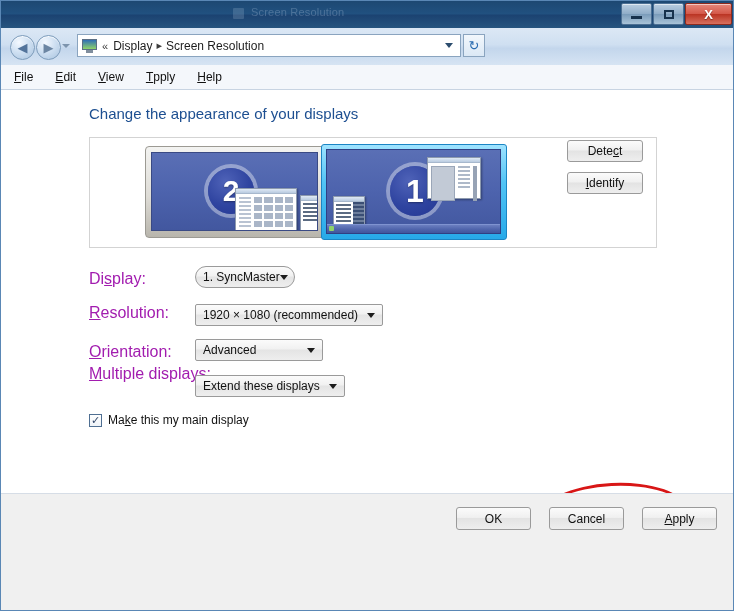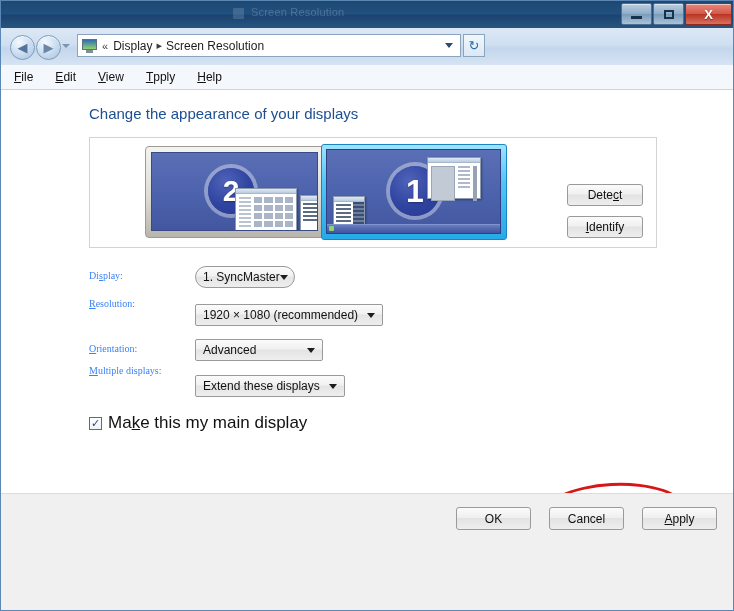--- a/index.html
+++ b/index.html
@@ -280,37 +280,37 @@
   .taskbar {
     position: absolute; left: 0; right: 0; bottom: 0; height: 8px;
     background: linear-gradient(to bottom, #6b7fc0 0%, #4f64ab 55%, #41559c 100%);
     border-top: 1px solid #7f93d0;
   }
   .taskbar .startorb {
     position: absolute; left: 2px; top: 1px; width: 5px; height: 5px;
     background: #8fd46a; border-radius: 1px;
   }
 
-  .sidebtns { position: absolute; left: 566px; top: 50px; margin-top: 44px; }
+  .sidebtns { position: absolute; left: 566px; top: 50px; }
   .btn {
     font-size: 12px; color: #111111;
     background: linear-gradient(to bottom, #fbfbfb 0%, #f0f0f0 45%, #e3e3e3 50%, #eeeeee 100%);
     border: 1px solid #9a9a9a;
     border-radius: 3px;
     display: flex; align-items: center; justify-content: center;
     box-sizing: border-box;
     white-space: nowrap;
   }
   .btn u { text-decoration: underline; }
   .sidebtns .btn { width: 76px; height: 22px; }
   .sidebtns .btn + .btn { margin-top: 10px; }
 
   
   .formrow { position: absolute; left: 88px; display: flex; align-items: center; }
-  .flabel { font-size: 10px; color: #3b82f6; white-space: nowrap; font-family: Liberation Serif, serif; }
+  .flabel { font-size: 16px; color: #a21caf; white-space: nowrap; }
   .flabel u { text-decoration: underline; }
   .combo {
     position: absolute;
     height: 22px;
     background: linear-gradient(to bottom, #fbfbfb 0%, #f1f1f1 45%, #e4e4e4 50%, #eeeeee 100%);
     border: 1px solid #9a9a9a;
     border-radius: 2px;
     box-sizing: border-box;
     display: flex; align-items: center;
     font-size: 12px; color: #111111;
@@ -327,21 +327,21 @@
   .checkrow { position: absolute; left: 88px; top: 323px; display: flex; align-items: center; }
   .checkbox {
     width: 13px; height: 13px;
     background: linear-gradient(to bottom, #ffffff, #eef3f8);
     border: 1px solid #4f6f92;
     box-sizing: border-box;
     display: flex; align-items: center; justify-content: center;
     margin-right: 6px;
   }
   .checkmark { color: #33486a; font-size: 11px; line-height: 1; }
-  .checklabel { font-size: 17px; color: #111111; white-space: nowrap; }
+  .checklabel { font-size: 12px; color: #111111; white-space: nowrap; }
   .checklabel u { text-decoration: underline; }
 
   .link {
     position: absolute;
     font-size: 12px; color: #1d5fa8;
     white-space: nowrap;
     text-decoration: none;
   }
   #link-advanced { left: 560px; top: 413px; text-decoration: underline; }
   #link-larger  { left: 88px; top: 446px; }
@@ -541,21 +541,21 @@
     </div>
 
     <div class="formrow" style="top:180px;">
       <span class="flabel"><span>Di</span><u>s</u><span>play:</span></span>
     </div>
     <div class="combo" style="left:194px; top:176px; width:100px;border-radius:11px;">
       <span class="val">1. SyncMaster</span>
       <span class="caret"></span>
     </div>
 
-    <div class="formrow" style="top:208px;">
+    <div class="formrow" style="top:214px;">
       <span class="flabel"><span></span><u>R</u><span>esolution:</span></span>
     </div>
     <div class="combo" style="left:194px; top:214px; width:188px;">
       <span class="val">1920 × 1080 (recommended)</span>
       <span class="caret"></span>
     </div>
 
     <div class="formrow" style="top:253px;">
       <span class="flabel"><span></span><u>O</u><span>rientation:</span></span>
     </div>

